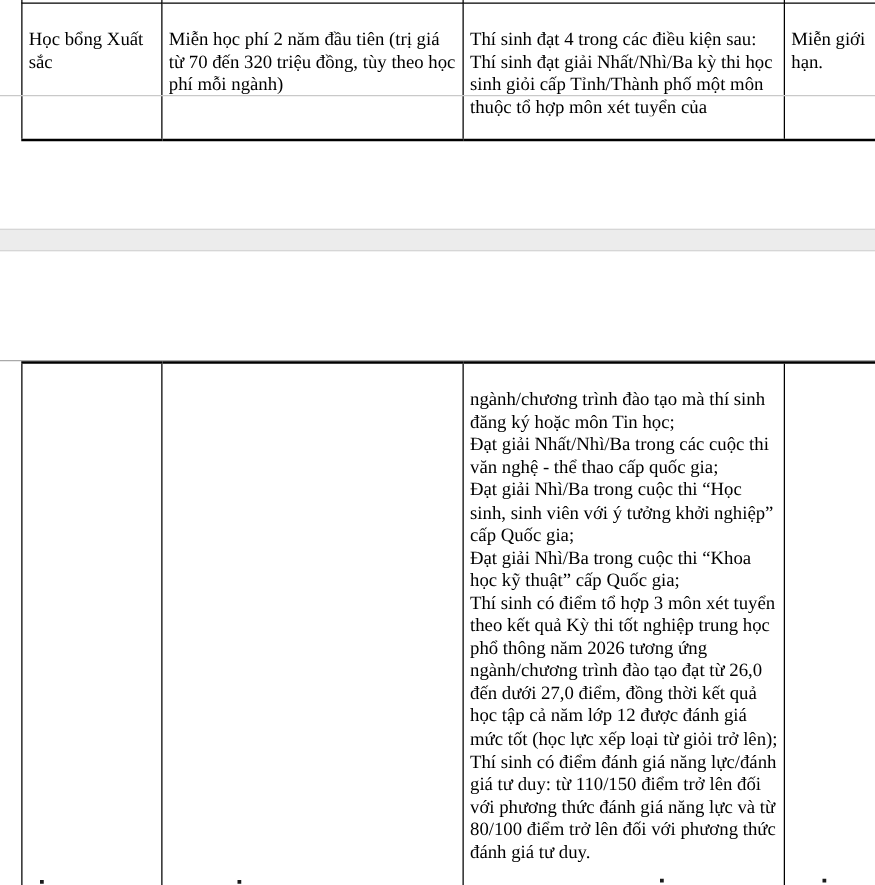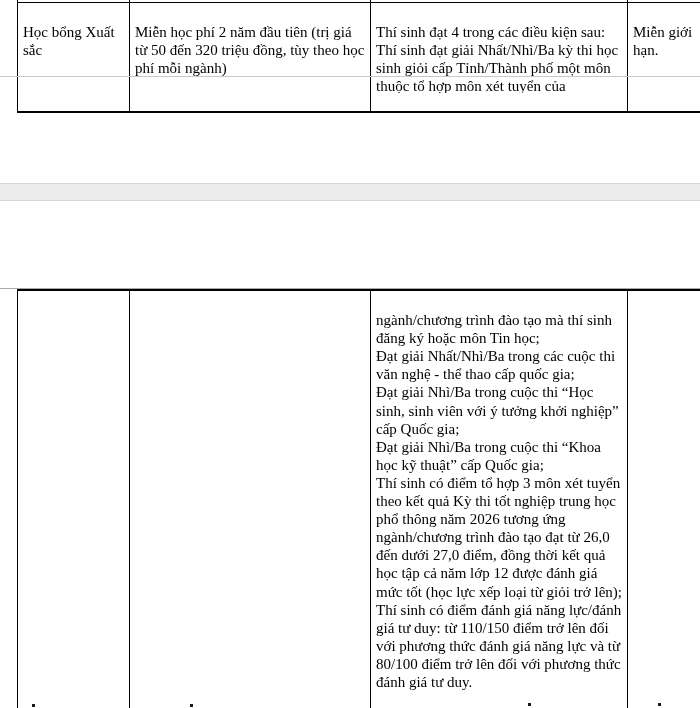--- a/index.html
+++ b/index.html
@@ -91,21 +91,21 @@
     <td></td>
     <td></td>
     <td></td>
     <td></td>
   </tr>
   <tr class="main">
     <td>
       <div class="clip">Học bổng Xuất sắc</div>
     </td>
     <td>
-      <div class="clip">Miễn học phí 2 năm đầu tiên (trị giá từ 50 đến 320 triệu đồng, tùy theo học phí mỗi ngành)</div>
+      <div class="clip">Miễn học phí 2 năm đầu tiên (trị giá từ 70 đến 320 triệu đồng, tùy theo học phí mỗi ngành)</div>
     </td>
     <td>
       <div class="clip">Thí sinh đạt 4 trong các điều kiện sau:
 Thí sinh đạt giải Nhất/Nhì/Ba kỳ thi học sinh giỏi cấp Tỉnh/Thành phố một môn thuộc tổ hợp môn xét tuyển của</div>
     </td>
     <td>
       <div class="clip">Miễn giới hạn.</div>
     </td>
   </tr>
 </tbody>

